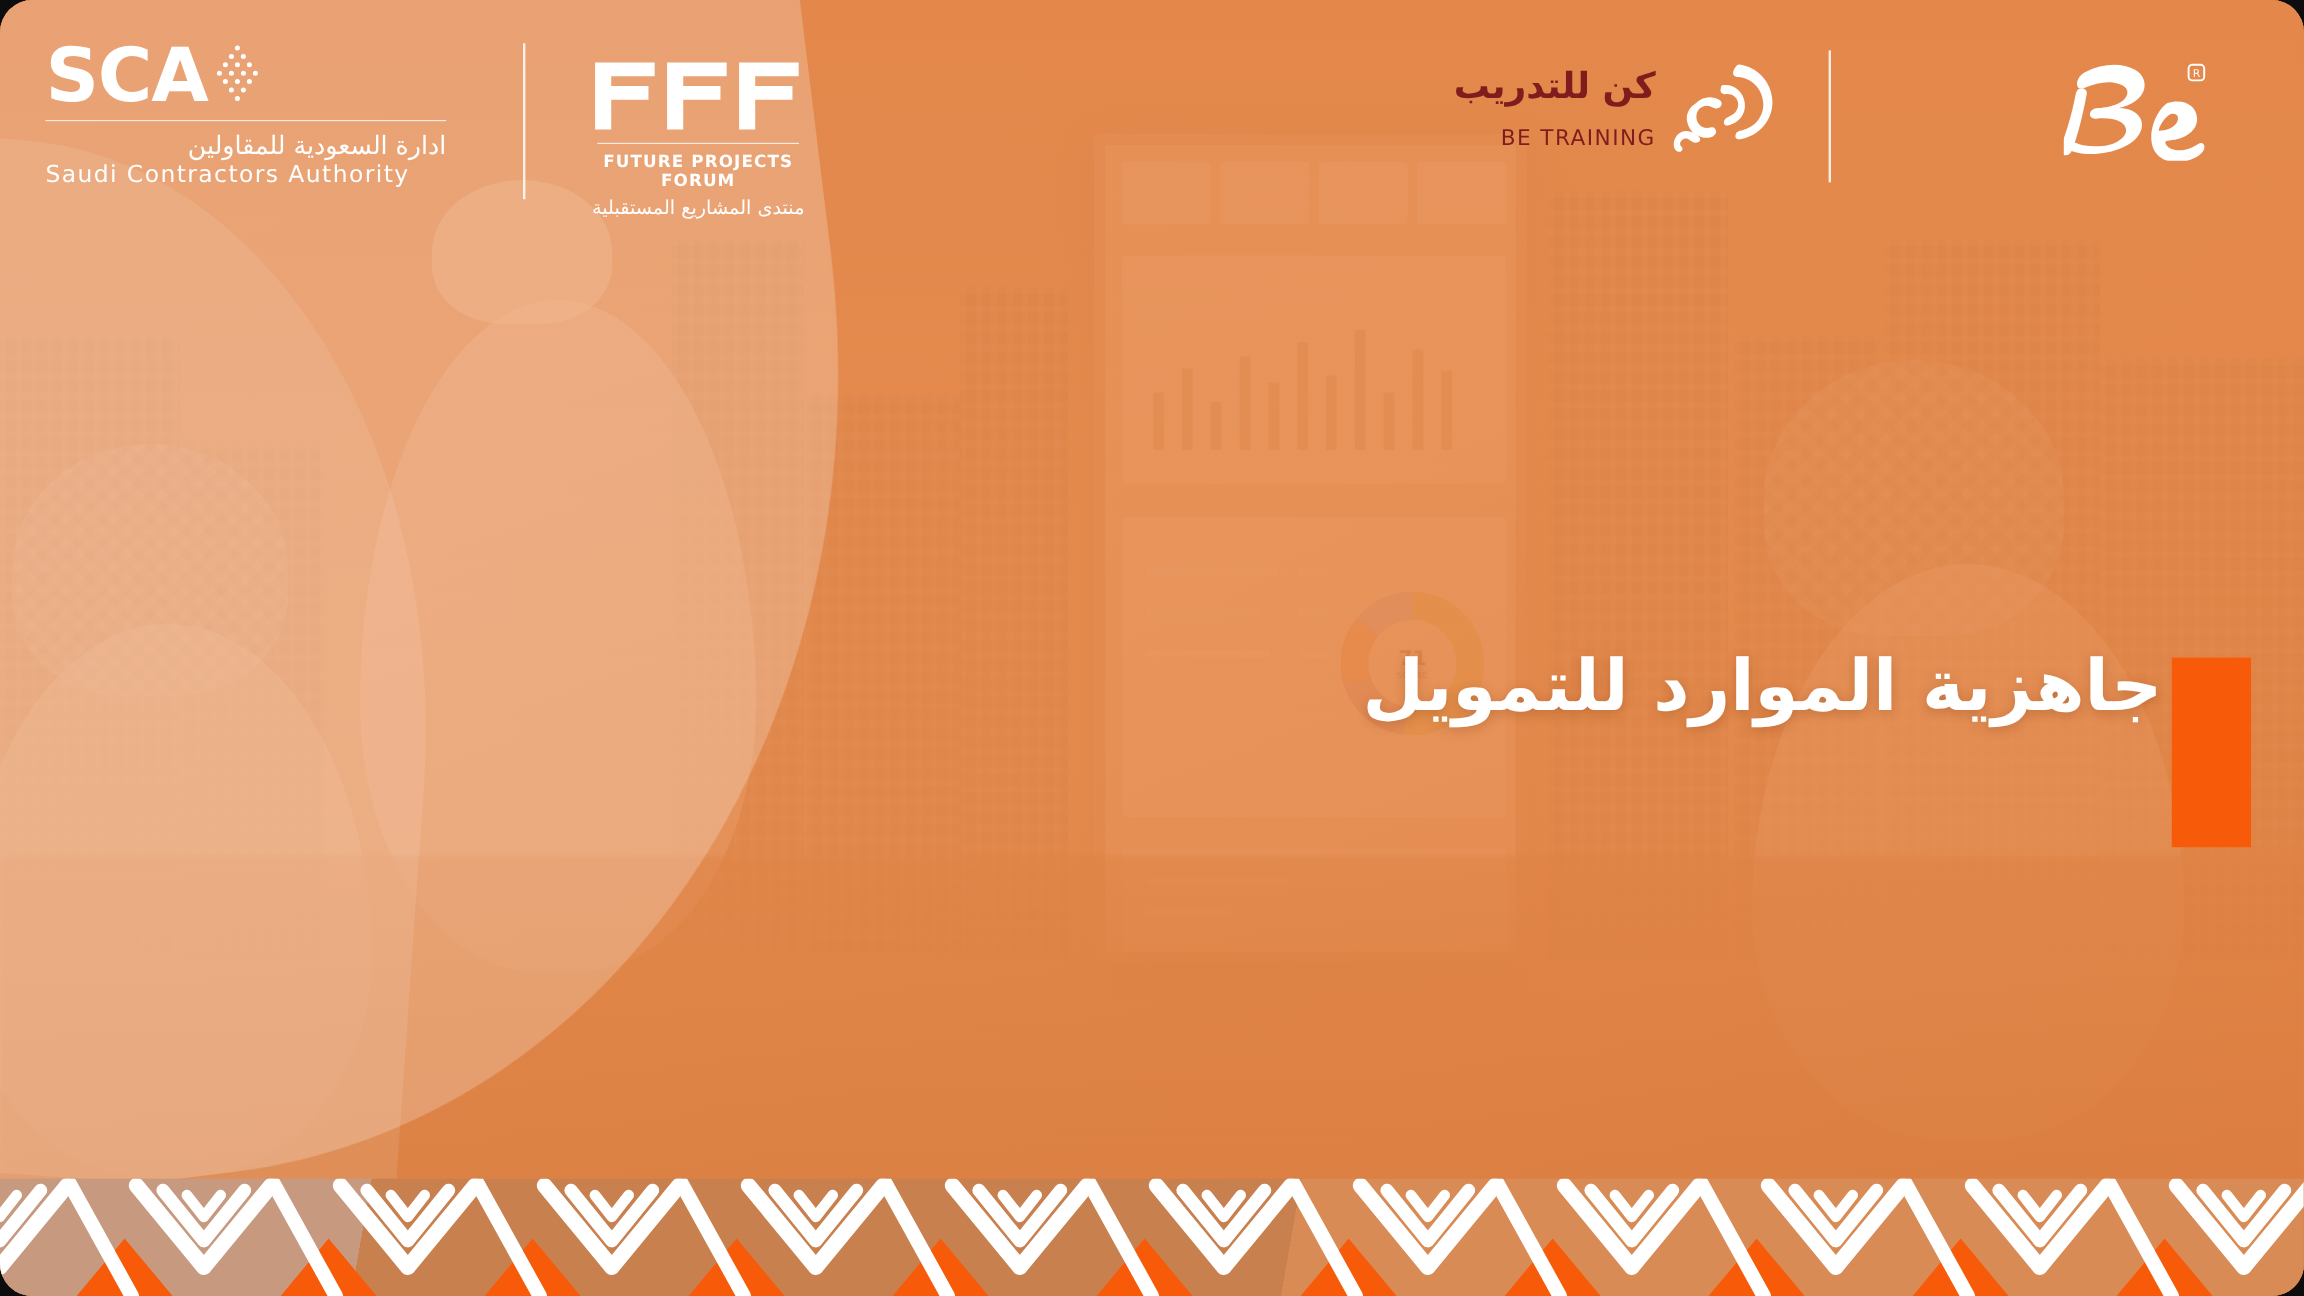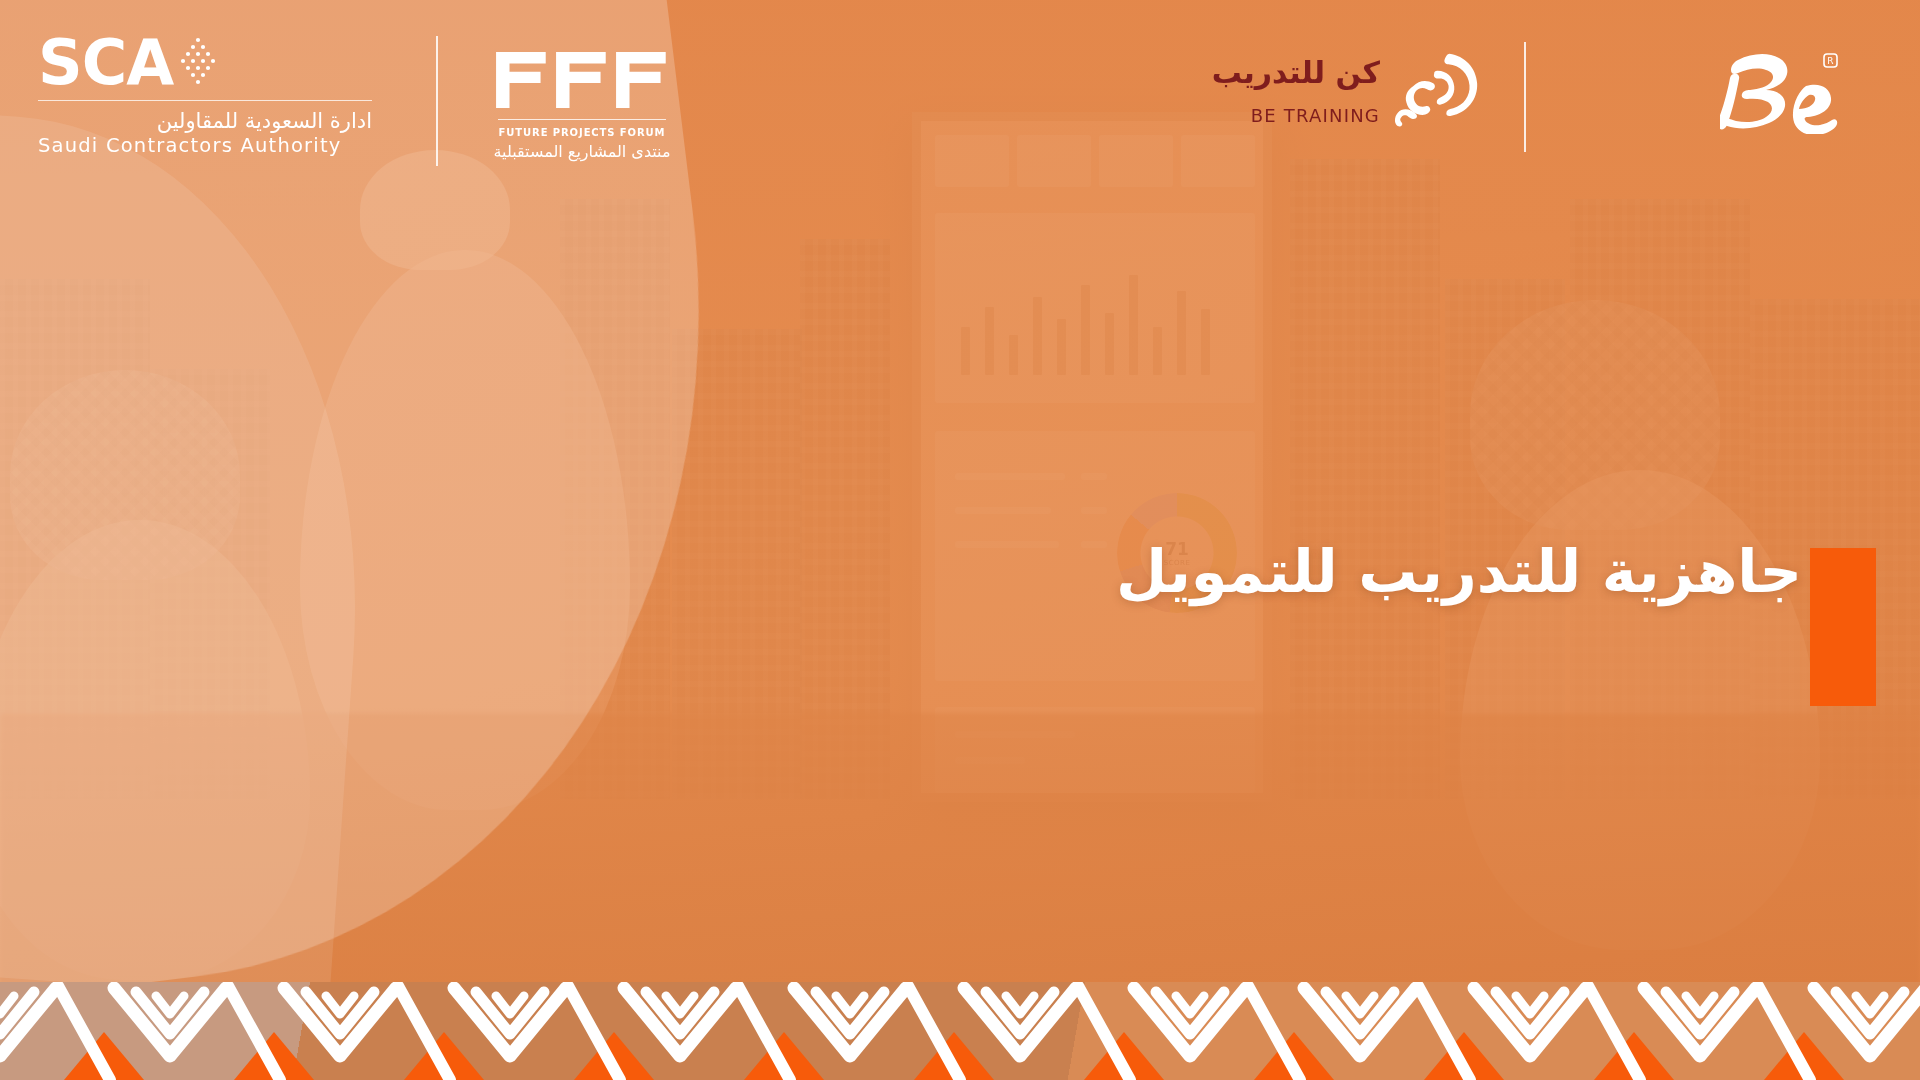--- a/index.html
+++ b/index.html
@@ -2,20 +2,21 @@
 <html lang="ar" dir="rtl"><head>
 <meta charset="utf-8">
 <title>Event Banner</title>
 <style>
   html,body{margin:0;padding:0;background:#0d0d0d;}
   *{box-sizing:border-box;}
   .stage{
     position:relative;width:1920px;height:1080px;overflow:hidden;
     font-family:"DejaVu Sans","Liberation Sans",sans-serif;
     background:#e08a52;
+    border-radius:27px;
   }
 
   
   .photo{position:absolute;inset:0;overflow:hidden;}
   .photo .sky{
     position:absolute;inset:0;
     background:
       linear-gradient(180deg,#d9814c 0%,#dd8c57 30%,#e09763 60%,#d98a54 100%);
   }
   
@@ -94,21 +95,21 @@
   .sca-dots{width:46px;height:52px;margin-left:2px;margin-top:2px;}
   .sca-rule{height:1px;background:rgba(255,255,255,.75);margin:9px 0 7px;width:334px;}
   .sca-ar{font-size:21px;letter-spacing:2px;direction:rtl;text-align:right;width:334px;line-height:1.25;}
   .sca-en{font-size:19.5px;letter-spacing:1.2px;width:334px;text-align:left;line-height:1.25;}
 
   .divider{position:absolute;left:436px;top:36px;width:2px;height:130px;background:rgba(255,255,255,.85);}
 
   .fpf{position:absolute;left:492px;top:50px;color:#fff;text-align:center;width:180px;}
   .fpf-mark{height:60px;display:block;margin:0 auto;}
   .fpf-rule{height:1px;background:rgba(255,255,255,.8);margin:9px auto 7px;width:168px;}
-  .fpf-en{font-size:10px;font-weight:700;letter-spacing:.9px;}
+  .fpf-en{font-size:14px;font-weight:700;letter-spacing:.9px;}
   .fpf-ar{font-size:16px;letter-spacing:.4px;direction:rtl;margin-top:4px;}
 
   .be-training{position:absolute;right:440px;top:48px;color:#7f1d1d;text-align:right;}
   .bt-inner{display:flex;align-items:center;gap:14px;}
   .bt-txt{text-align:right;}
   .bt-ar{font-size:30px;font-weight:700;direction:rtl;letter-spacing:0px;line-height:1.1;}
   .bt-en{font-size:18px;font-weight:400;letter-spacing:1.2px;margin-top:16px;}
   .bt-mark{width:86px;height:86px;}
 
   .divider2{position:absolute;right:394px;top:42px;width:2px;height:110px;background:rgba(255,255,255,.85);}
@@ -286,21 +287,21 @@
           <text x="110.5" y="14" font-size="9" text-anchor="middle" font-family="DejaVu Sans, sans-serif">R</text>
         </g>
       </svg>
     </div>
 
   </div>
 
   <div class="accent"></div>
 
   <div class="headline">
-    <div>جاهزية للتدريب للتمويل</div>
+    <div>جاهزية الموارد للتمويل</div>
   </div>
 
   <div class="band">
     <div class="band-bg"></div>
     <svg viewBox="0 0 1920 98" preserveAspectRatio="none">
       <defs>
         <g id="unit">
 
           <path d="M4 6 L60 74 L116 6" fill="none" stroke="#ffffff" stroke-width="13" stroke-linecap="round" stroke-linejoin="round"></path>
 

